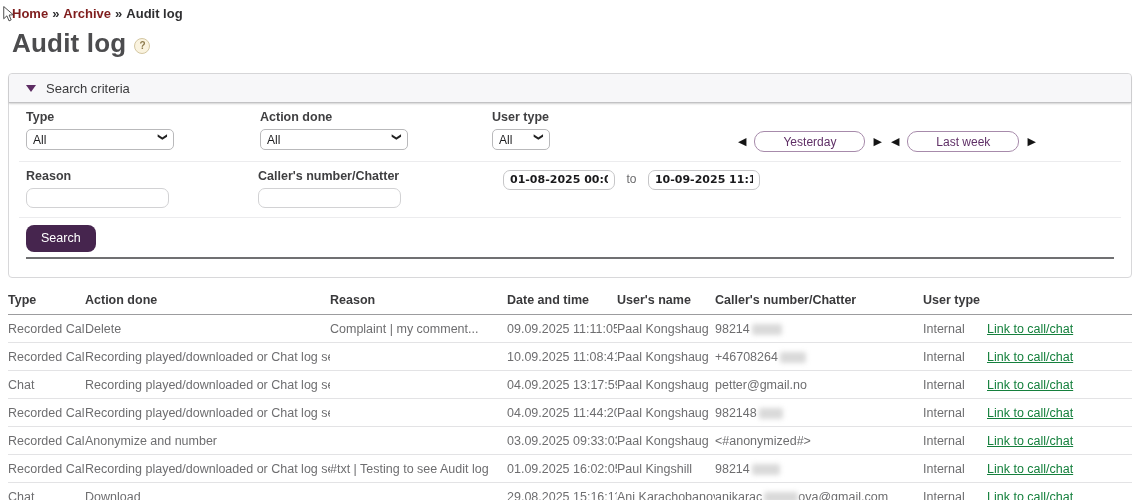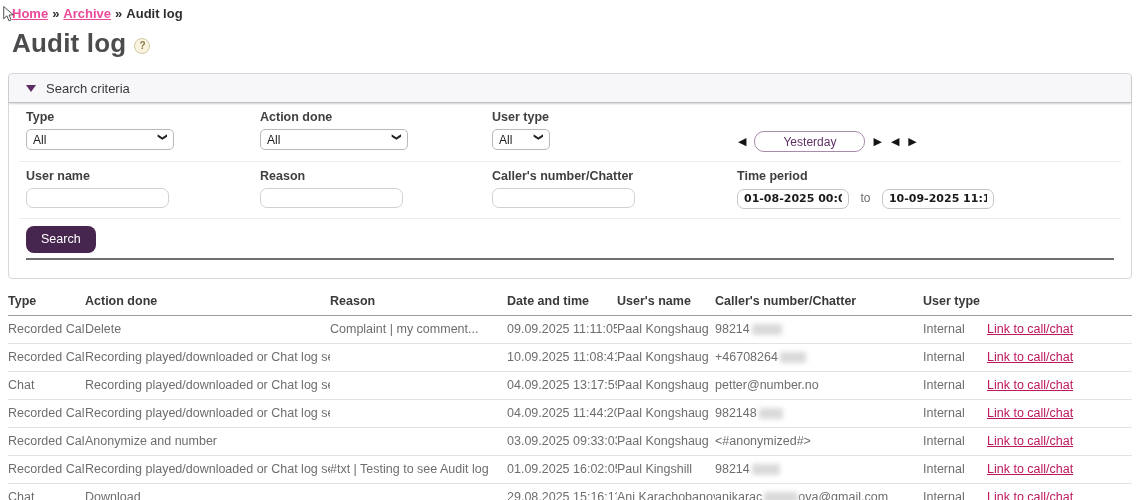--- a/index.html
+++ b/index.html
@@ -2,21 +2,21 @@
 <html><head>
 <meta charset="utf-8">
 <style>
   * { margin:0; padding:0; box-sizing:border-box; }
   html,body { width:1140px; height:500px; background:#ffffff; overflow:hidden;
     font-family:"Liberation Sans", sans-serif; }
   body { position:relative; }
 
   
   .breadcrumb { padding:6px 0 0 12px; font-size:13px; font-weight:bold; color:#2f2f31; }
-  .breadcrumb a { color:#ec4899; text-decoration:underline; cursor:pointer; }
+  .breadcrumb a { color:#7f1d1d; cursor:pointer; }
   .breadcrumb .sep { color:#2f2f31; margin:0 4px; }
   .cursor-svg { position:absolute; left:2px; top:6px; width:13px; height:17px; z-index:5; }
 
   
   .title-row { display:flex; align-items:center; gap:8px; padding:7px 0 0 12px; }
   .page-title { font-size:26px; font-weight:bold; color:#4c4c4e; letter-spacing:.2px; }
   .help-icon { width:16px; height:16px; border-radius:50%; background:#faf3df; border:1px solid #d4c7a2;
     color:#8d7b4e; font-size:10px; font-weight:bold; display:flex; align-items:center; justify-content:center;
     margin-top:4px; cursor:pointer; }
 
@@ -59,21 +59,21 @@
   .strong-line { border:none; border-top:2px solid #707072; margin:5px 17px 0 17px; }
   .panel-bottom-pad { height:18px; }
 
   
   table.audit { border-collapse:collapse; table-layout:fixed; width:1124px; margin:10px 8px 0 8px;
     font-size:12.5px; }
   table.audit th { text-align:left; font-weight:bold; color:#3a3a3c; padding:5px 8px 7px 0;
     border-bottom:1px solid #9c9c9e; white-space:nowrap; overflow:hidden; }
   table.audit td { color:#6e6e70; padding:0 8px 0 0; height:28px; border-bottom:1px solid #e3e3e5;
     white-space:nowrap; overflow:hidden; }
-  table.audit a.call-link { color:#be185d; text-decoration:underline; cursor:pointer; }
+  table.audit a.call-link { color:#15803d; text-decoration:underline; cursor:pointer; }
   .blur-box { display:inline-block; height:11px; background:#d9d9d9; border-radius:2px;
     filter:blur(2.5px); vertical-align:middle; margin-left:2px; }
 </style>
 </head>
 <body>
 
 <svg class="cursor-svg" viewBox="0 0 24 32">
   <path d="M3 1 L3 24 L9 18.5 L13 28 L17 26.2 L13.2 17 L21 16.5 Z" fill="#ffffff" stroke="#333" stroke-width="1.6"></path>
 </svg>
 
@@ -110,42 +110,38 @@
       <span class="select-wrap">
         <select class="small"><option>All</option></select>
       </span>
     </div>
     <div class="fcol4">
       <div class="quick-range">
         <button class="arrow-btn">◀</button>
         <button class="pill-btn">Yesterday</button>
         <button class="arrow-btn">▶</button>
         <button class="arrow-btn">◀</button>
+        <button class="pill-btn">Last week</button>
         <button class="arrow-btn">▶</button>
       </div>
     </div>
   </div>
 
   <hr class="hsep">
 
   <div class="filters-row">
-    <div class="fcol1">
-      <div class="flabel">User name</div>
-      <input class="txt-input" type="text" value="" style="">
-    </div>
     <div class="fcol2">
       <div class="flabel">Reason</div>
       <input class="txt-input" type="text" value="" style="">
     </div>
     <div class="fcol3">
       <div class="flabel">Caller's number/Chatter</div>
       <input class="txt-input" type="text" value="" style="">
     </div>
     <div class="fcol4">
-      <div class="flabel">Time period</div>
       <input class="date-input" type="text" value="01-08-2025 00:00" style="">
       <span class="to-label">to</span>
       <input class="date-input" type="text" value="10-09-2025 11:13" style="">
     </div>
   </div>
 
   <hr class="hsep">
 
   <div class="search-row">
     <button class="search-btn">Search</button>
@@ -197,21 +193,21 @@
         <td>+46708264<span class="blur-box" style="width: 26px;"></span></td>
         <td>Internal</td>
         <td><a class="call-link">Link to call/chat</a></td>
       </tr>
       <tr>
         <td>Chat</td>
         <td>Recording played/downloaded or Chat log seen</td>
         <td></td>
         <td>04.09.2025 13:17:59</td>
         <td>Paal Kongshaug</td>
-        <td>petter@number.no</td>
+        <td>petter@gmail.no</td>
         <td>Internal</td>
         <td><a class="call-link">Link to call/chat</a></td>
       </tr>
       <tr>
         <td>Recorded Calls</td>
         <td>Recording played/downloaded or Chat log seen</td>
         <td></td>
         <td>04.09.2025 11:44:20</td>
         <td>Paal Kongshaug</td>
         <td>982148<span class="blur-box" style="width: 24px;"></span></td>

